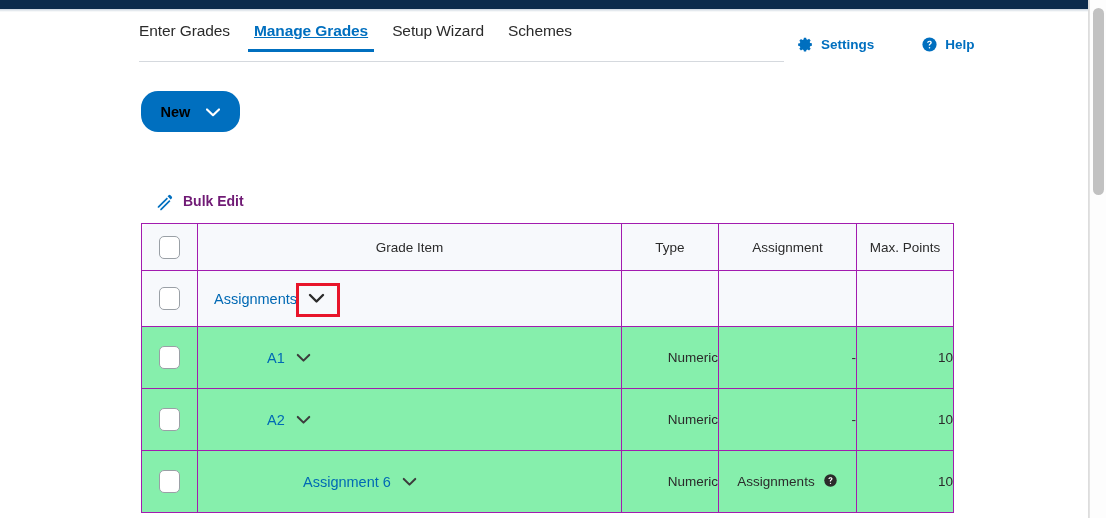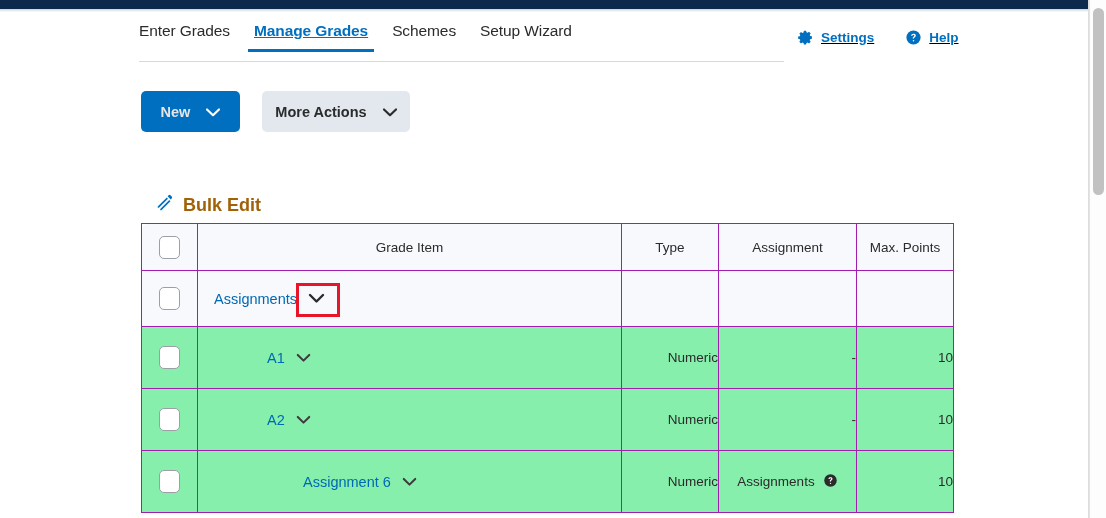--- a/index.html
+++ b/index.html
@@ -109,25 +109,24 @@
     position: absolute;
     top: 39px; left: 0;
     width: 645px;
     height: 1px;
     background: #d5d9de;
   }
 
   
   .util-links {
     position: absolute;
-    top: 17px; left: 797px;
-    display: flex;
-    align-items: center;
-    gap: 31px;
-    text-decoration: underline;
+    top: 24px; left: 797px;
+    display: flex;
+    align-items: center;
+    gap: 47px;
   }
   .util-link {
     display: flex;
     align-items: center;
     gap: 7px;
     color: #006fbf;
     font-size: 13.5px;
     font-weight: bold;
     cursor: pointer;
     white-space: nowrap;
@@ -151,38 +150,38 @@
     border-radius: 5px;
     font-size: 14.5px;
     font-weight: bold;
     cursor: pointer;
     border: none;
     white-space: nowrap;
   }
   .btn-primary {
     width: 99px;
     background: #006fbf;
-    color: #e5e5e5;
+    color: #000000;
+    border-radius: 17px;
   }
   .btn-secondary {
     width: 148px;
     background: #e3e8ef;
     color: #2b2b2b;
   }
   .btn .chev { display: block; }
 
   
   .bulk-edit {
     position: absolute;
     top: 181px; left: 155px;
     display: flex;
-    align-items: center;
     gap: 9px;
-    color: #a16207;
-    font-size: 18px;
+    color: #701a75;
+    font-size: 14px;
     font-weight: bold;
     cursor: pointer;
   }
 
   
   .grade-table {
     position: absolute;
     top: 211px; left: 141px;
     width: 812px;
     border-collapse: collapse;
@@ -275,22 +274,22 @@
 
   <div class="topbar"></div>
   <div class="topbar-shadow"></div>
 
   <div class="content">
 
     <div class="tabs">
       <div class="tablist">
         <div class="tab">Enter Grades</div>
         <div class="tab active">Manage Grades</div>
+        <div class="tab">Setup Wizard</div>
         <div class="tab">Schemes</div>
-        <div class="tab">Setup Wizard</div>
       </div>
       <div class="tabs-rule"></div>
     </div>
 
     <div class="util-links">
       <div class="util-link">
         <span>
           <svg width="17" height="17" viewBox="0 0 24 24" fill="#006fbf">
             <path d="M12 8a4 4 0 1 0 0 8 4 4 0 0 0 0-8zm0 6.2A2.2 2.2 0 1 1 12 9.8a2.2 2.2 0 0 1 0 4.4z"></path>
             <path d="M21 13.6v-3.2l-2.4-.4a7 7 0 0 0-.7-1.7l1.4-2-2.3-2.3-2 1.4a7 7 0 0 0-1.7-.7L12.9 2.6H9.7L9.3 5a7 7 0 0 0-1.7.7l-2-1.4-2.3 2.3 1.4 2a7 7 0 0 0-.7 1.7l-2.4.4v3.2l2.4.4c.16.6.4 1.16.7 1.7l-1.4 2 2.3 2.3 2-1.4c.54.3 1.1.54 1.7.7l.4 2.4h3.2l.4-2.4c.6-.16 1.16-.4 1.7-.7l2 1.4 2.3-2.3-1.4-2c.3-.54.54-1.1.7-1.7l2.4-.4z"></path>
@@ -312,28 +311,20 @@
 
     <div class="actions">
       <div class="btn btn-primary">
         <span>New</span>
         <span class="chev">
           <svg width="14" height="9" viewBox="0 0 14 9">
               <path d="M1 1.5 L7 7.2 L13 1.5" stroke="#ffffff" stroke-width="2.2" fill="none" stroke-linecap="round" stroke-linejoin="round"></path>
             </svg>
         </span>
       </div>
-      <div class="btn btn-secondary">
-        <span>More Actions</span>
-        <span class="chev">
-          <svg width="14" height="9" viewBox="0 0 14 9">
-              <path d="M1 1.5 L7 7.2 L13 1.5" stroke="#2b2b2b" stroke-width="2.2" fill="none" stroke-linecap="round" stroke-linejoin="round"></path>
-            </svg>
-        </span>
-      </div>
     </div>
 
     <div class="bulk-edit">
       <span>
         <svg width="19" height="19" viewBox="0 0 24 24" fill="#006fbf">
           <path d="M3.5 17.1 14.9 5.7l1.5 1.5L5 18.6H3.5z"></path>
           <path d="M6.6 20.2 18 8.8l1.5 1.5L8.1 21.7H6.6z"></path>
           <path d="M17.2 2.9 15.9 4.2l3.9 3.9 1.3-1.3a1.6 1.6 0 0 0 0-2.3l-1.6-1.6a1.6 1.6 0 0 0-2.3 0z"></path>
         </svg>
       </span>

